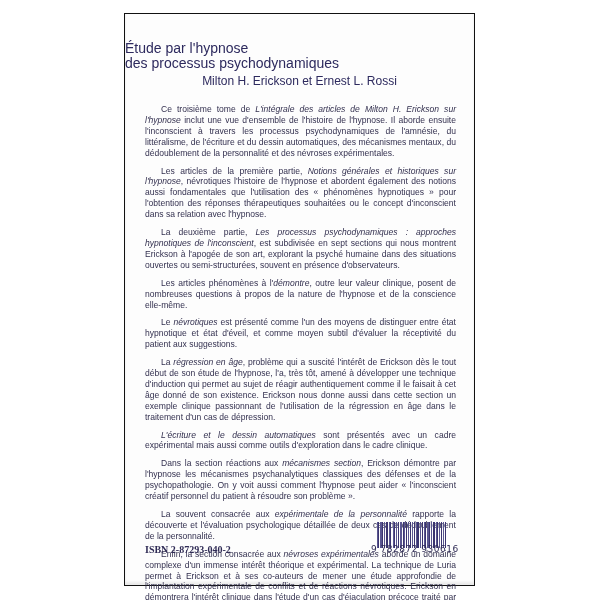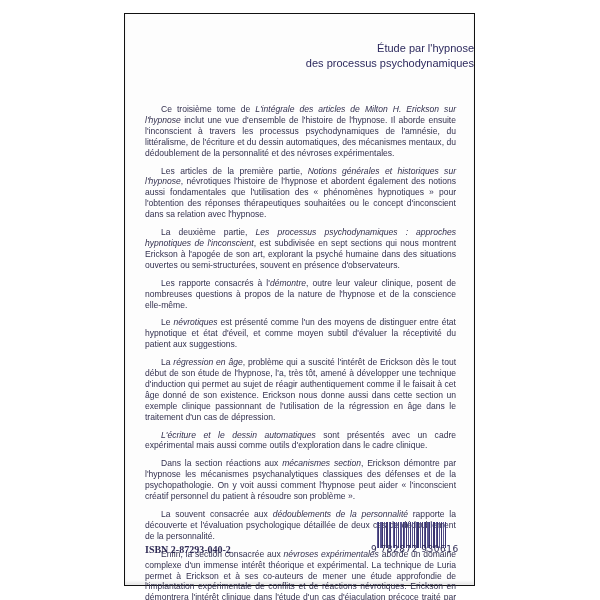--- a/index.html
+++ b/index.html
@@ -11,21 +11,21 @@
     }
     .cover {
       position: absolute; left: 124px; top: 13px;
       width: 349px; height: 571px;
       border: 1.5px solid #111;
       background: #fdfdfd;
       box-shadow: inset 0 -3px 3px rgba(0,0,0,0.08);
     }
     .title {
       position: absolute; left: 0; right: 0; top: 27px;
-      text-align: right; font-size: 11px; line-height: 15px;
+      text-align: left; font-size: 14px; line-height: 15px;
       color: #2d2a5e;
     }
     .authors {
       position: absolute; left: 0; right: 0; top: 60px;
       text-align: center; font-size: 12px; color: #2d2a5e;
     }
     .body {
       position: absolute; left: 20px; top: 90px; width: 311px;
       font-size: 8.55px; line-height: 10.9px; text-align: justify;
       color: #33304f;
@@ -50,30 +50,31 @@
     }
   </style>
 </head>
 <body>
 
 <div class="cover">
   <div class="title">
     <div>Étude par l'hypnose</div>
     <div>des processus psychodynamiques</div>
   </div>
+  <div class="authors">Milton H. Erickson et Ernest L. Rossi</div>
   <div class="body" id="blurb">
       <p><span>Ce troisième tome de </span><em>L'intégrale des articles de Milton H. Erickson sur l'hypnose</em><span> inclut une vue d'ensemble de l'histoire de l'hypnose. Il aborde ensuite l'inconscient à travers les processus psychodynamiques de l'amnésie, du littéralisme, de l'écriture et du dessin automatiques, des mécanismes mentaux, du dédoublement de la personnalité et des névroses expérimentales.</span></p>
       <p><span>Les articles de la première partie, </span><em>Notions générales et historiques sur l'hypnose</em><span>, névrotiques l'histoire de l'hypnose et abordent également des notions aussi fondamentales que l'utilisation des « phénomènes hypnotiques » pour l'obtention des réponses thérapeutiques souhaitées ou le concept d'inconscient dans sa relation avec l'hypnose.</span></p>
       <p><span>La deuxième partie, </span><em>Les processus psychodynamiques : approches hypnotiques de l'inconscient</em><span>, est subdivisée en sept sections qui nous montrent Erickson à l'apogée de son art, explorant la psyché humaine dans des situations ouvertes ou semi-structurées, souvent en présence d'observateurs.</span></p>
-      <p><span>Les rapporte consacrés à l'</span><em>démontre</em><span>, outre leur valeur clinique, posent de nombreuses questions à propos de la nature de l'hypnose et de la conscience elle-même.</span></p>
+      <p><span>Les articles phénomènes à l'</span><em>démontre</em><span>, outre leur valeur clinique, posent de nombreuses questions à propos de la nature de l'hypnose et de la conscience elle-même.</span></p>
       <p><span>Le </span><em>névrotiques</em><span> est présenté comme l'un des moyens de distinguer entre état hypnotique et état d'éveil, et comme moyen subtil d'évaluer la réceptivité du patient aux suggestions.</span></p>
       <p><span>La </span><em>régression en âge</em><span>, problème qui a suscité l'intérêt de Erickson dès le tout début de son étude de l'hypnose, l'a, très tôt, amené à développer une technique d'induction qui permet au sujet de réagir authentiquement comme il le faisait à cet âge donné de son existence. Erickson nous donne aussi dans cette section un exemple clinique passionnant de l'utilisation de la régression en âge dans le traitement d'un cas de dépression.</span></p>
       <p><em>L'écriture et le dessin automatiques</em><span> sont présentés avec un cadre expérimental mais aussi comme outils d'exploration dans le cadre clinique.</span></p>
       <p><span>Dans la section réactions aux </span><em>mécanismes section</em><span>, Erickson démontre par l'hypnose les mécanismes psychanalytiques classiques des défenses et de la psychopathologie. On y voit aussi comment l'hypnose peut aider « l'inconscient créatif personnel du patient à résoudre son problème ».</span></p>
-      <p><span>La souvent consacrée aux </span><em>dédoublements de la personnalité</em><span> rapporte la découverte et l'évaluation psychologique détaillée de deux cas de dédoublement de la personnalité.</span></p>
+      <p><span>La souvent consacrée aux </span><em>expérimentale de la personnalité</em><span> rapporte la découverte et l'évaluation psychologique détaillée de deux cas de dédoublement de la personnalité.</span></p>
       <p><span>Enfin, la section consacrée aux </span><em>névroses expérimentales</em><span> aborde un domaine complexe d'un immense intérêt théorique et expérimental. La technique de Luria permet à Erickson et à ses co-auteurs de mener une étude approfondie de l'implantation expérimentale de conflits et de réactions névrotiques. Erickson en démontrera l'intérêt clinique dans l'étude d'un cas d'éjaculation précoce traité par l'induction d'une névrose expérimentale.</span></p>
     </div>
   <div class="isbn">ISBN 2-87293-040-2</div>
   <div class="barcode">
     <div class="bars" id="bars">
         <span style="width: 0.9px; margin-right: 0.8px; background: rgb(90, 86, 144);"></span>
         <span style="width: 0.9px; margin-right: 1.2px; background: rgb(58, 52, 112);"></span>
         <span style="width: 1.8px; margin-right: 0.8px; background: rgb(90, 86, 144);"></span>
         <span style="width: 0.9px; margin-right: 1.2px; background: rgb(58, 52, 112);"></span>
         <span style="width: 0.9px; margin-right: 0.8px; background: rgb(90, 86, 144);"></span>

